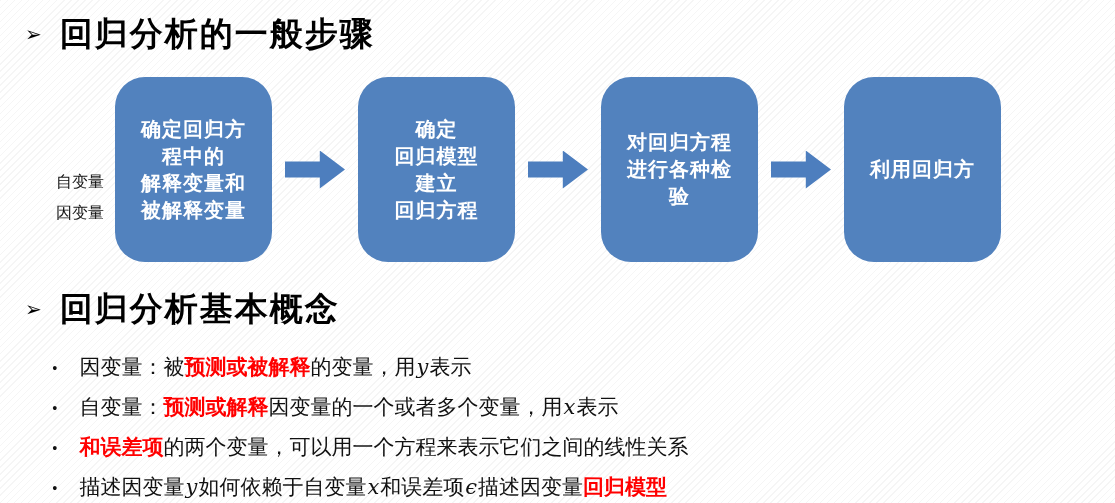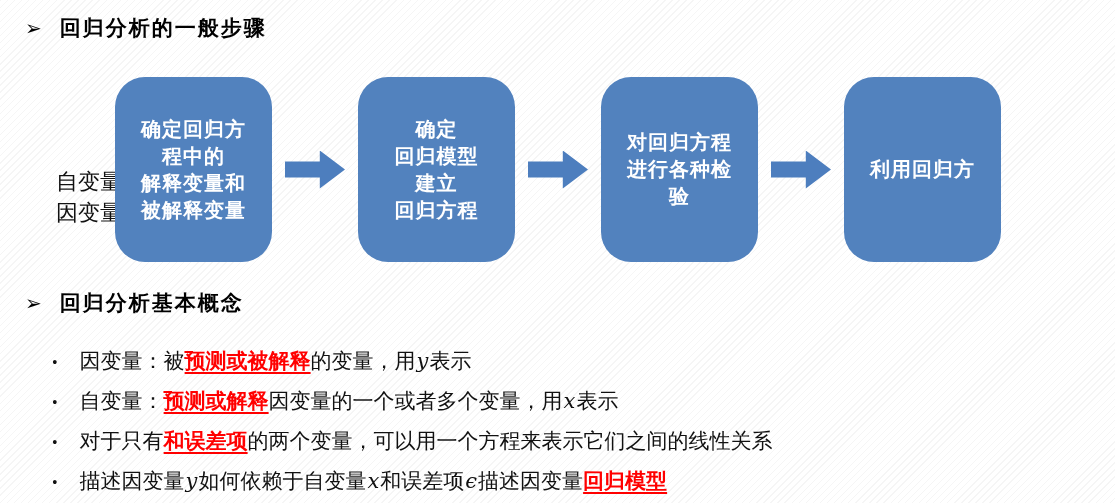--- a/index.html
+++ b/index.html
@@ -28,21 +28,21 @@
     align-items: center;
     color: #000;
   }
   .heading .arrow-bullet {
     font-size: 20px;
     font-weight: 400;
     margin-right: 18px;
     line-height: 1;
   }
   .heading .heading-text {
-    font-size: 21px;
+    font-size: 33px;
     font-weight: 700;
     letter-spacing: 2px;
     line-height: 1.1;
   }
   #heading-1 { top: 16px; }
   #heading-2 { top: 291px; }
 
   
   #flowchart {
     position: absolute;
@@ -78,21 +78,21 @@
     height: 38px;
     clip-path: polygon(0% 29%, 58% 29%, 58% 0%, 100% 50%, 58% 100%, 58% 71%, 0% 71%);
   }
 
   
   .side-labels {
     position: absolute;
     left: 56px;
     top: 166px;
     font-family: "Liberation Serif", "DejaVu Serif", serif;
-    font-size: 22px;
+    font-size: 16px;
     color: #111;
     line-height: 31px;
     text-align: center;
   }
 
   
   #bullet-list {
     position: absolute;
     left: 52px;
     top: 341px;
@@ -106,25 +106,24 @@
     align-items: baseline;
     height: 40px;
     line-height: 40px;
     white-space: nowrap;
   }
   .bullet-dot {
     font-size: 16px;
     margin-right: 22px;
     color: #111;
   }
-  .seg-normal { color: #111; }
+  .seg-normal { color: #111; margin-top: 6px; }
   .seg-red {
     color: #ff0000;
     font-weight: 700;
-    text-decoration: underline;
     text-decoration-thickness: 1.5px;
     text-underline-offset: 4px;
   }
   .seg-math {
     font-style: italic;
     font-family: "DejaVu Serif", serif;
     padding: 0 1px;
   }
 </style>
 </head>
@@ -191,21 +190,20 @@
       <li>
         <span class="bullet-dot">•</span>
         <span class="seg-normal">自变量：</span>
         <span class="seg-red">预测或解释</span>
         <span class="seg-normal">因变量的一个或者多个变量，用</span>
         <span class="seg-math">x</span>
         <span class="seg-normal">表示</span>
       </li>
       <li>
         <span class="bullet-dot">•</span>
-        <span class="seg-normal">对于只有</span>
         <span class="seg-red">和误差项</span>
         <span class="seg-normal">的两个变量，可以用一个方程来表示它们之间的线性关系</span>
       </li>
       <li>
         <span class="bullet-dot">•</span>
         <span class="seg-normal">描述因变量</span>
         <span class="seg-math">y</span>
         <span class="seg-normal">如何依赖于自变量</span>
         <span class="seg-math">x</span>
         <span class="seg-normal">和误差项</span>

